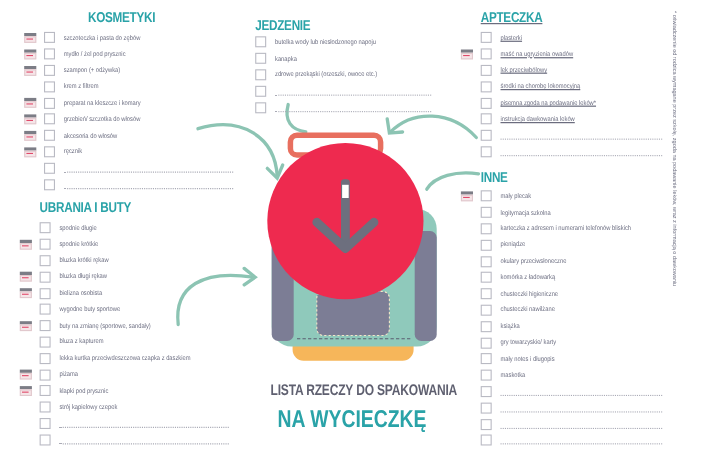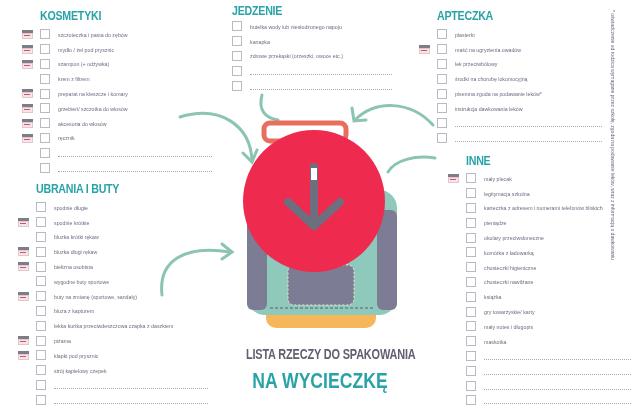--- a/index.html
+++ b/index.html
@@ -54,21 +54,21 @@
 </svg>
 
 <div class="badge">
   <svg width="142" height="142" viewBox="0 0 142 142">
     <rect x="67" y="33" width="8" height="60" rx="3" fill="#6d6f7e"></rect>
     <path d="M45 72 L71 96 L97 72" fill="none" stroke="#6d6f7e" stroke-width="8" stroke-linecap="round" stroke-linejoin="round"></path>
     <rect x="68" y="38" width="6" height="12" fill="#ffffff"></rect>
   </svg>
 </div>
 
-<div class="section" style="left:40px;top:9px;width:172px;">
+<div class="section" style="left:40px;top:9px;width:172px;text-align:center;">
   <h2>KOSMETYKI</h2>
   <ul class="list" id="list-kosmetyki" style="margin-top:4px;">
       <li class="item">
         <span class="cal">
           <span class="t"></span>
           <span class="b"></span>
           <span class="l"></span>
         </span>
         <span class="cb"></span>
         <span class="label">szczoteczka i pasta do zębów</span>
@@ -227,21 +227,21 @@
         <span class="cb"></span>
         <span class="blank"></span>
       </li>
       <li class="item">
         <span class="cb"></span>
         <span class="blank"></span>
       </li>
     </ul>
 </div>
 
-<div class="section" style="left:232px;top:4px;width:160px;">
+<div class="section" style="left:232px;top:16px;width:160px;">
   <h2>JEDZENIE</h2>
   <ul class="list" id="list-jedzenie" style="margin-top:1px;">
       <li class="item">
         <span class="cb"></span>
         <span class="label">butelka wody lub niesłodzonego napoju</span>
       </li>
       <li class="item">
         <span class="cb"></span>
         <span class="label">kanapka</span>
       </li>
@@ -253,21 +253,21 @@
         <span class="cb"></span>
         <span class="blank"></span>
       </li>
       <li class="item">
         <span class="cb"></span>
         <span class="blank"></span>
       </li>
     </ul>
 </div>
 
-<div class="section" style="left:437px;top:9px;width:165px;">
+<div class="section" style="left:437px;top:9px;width:165px;text-decoration:underline;">
   <h2>APTECZKA</h2>
   <ul class="list" id="list-apteczka" style="margin-top:4px;">
       <li class="item">
         <span class="cb"></span>
         <span class="label">plasterki</span>
       </li>
       <li class="item">
         <span class="cal">
           <span class="t"></span>
           <span class="b"></span>
@@ -296,21 +296,21 @@
         <span class="cb"></span>
         <span class="blank"></span>
       </li>
       <li class="item">
         <span class="cb"></span>
         <span class="blank"></span>
       </li>
     </ul>
 </div>
 
-<div class="section" style="left:437px;top:154px;width:165px;margin-left:29px;">
+<div class="section" style="left:437px;top:154px;width:165px;">
   <h2>INNE</h2>
   <ul class="list" id="list-inne" style="margin-top:3px;">
       <li class="item">
         <span class="cal">
           <span class="t"></span>
           <span class="b"></span>
           <span class="l"></span>
         </span>
         <span class="cb"></span>
         <span class="label">mały plecak</span>

